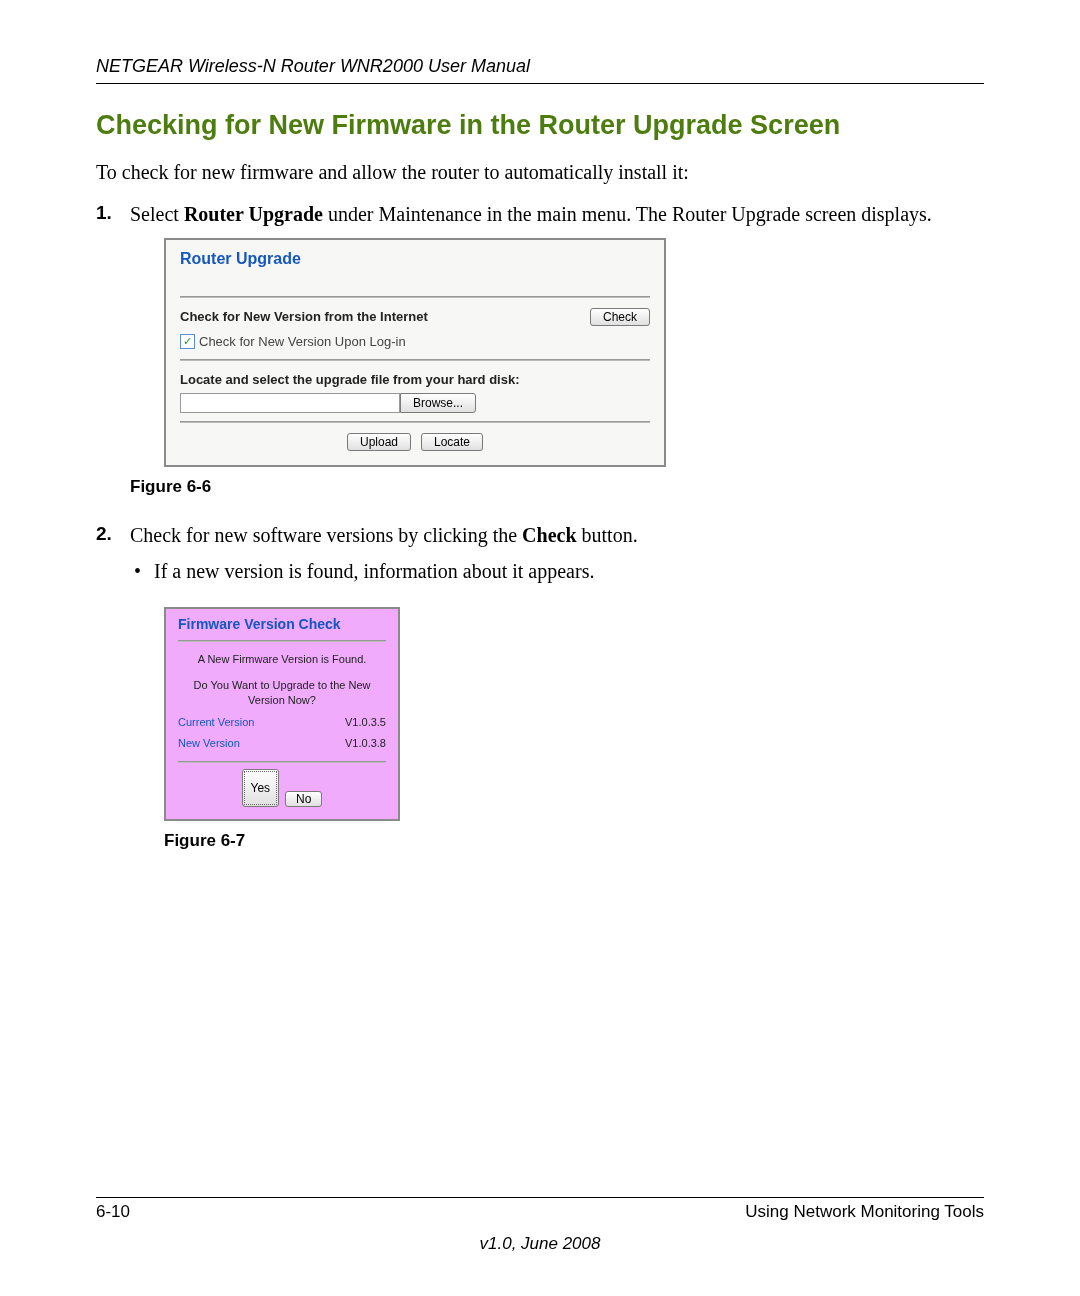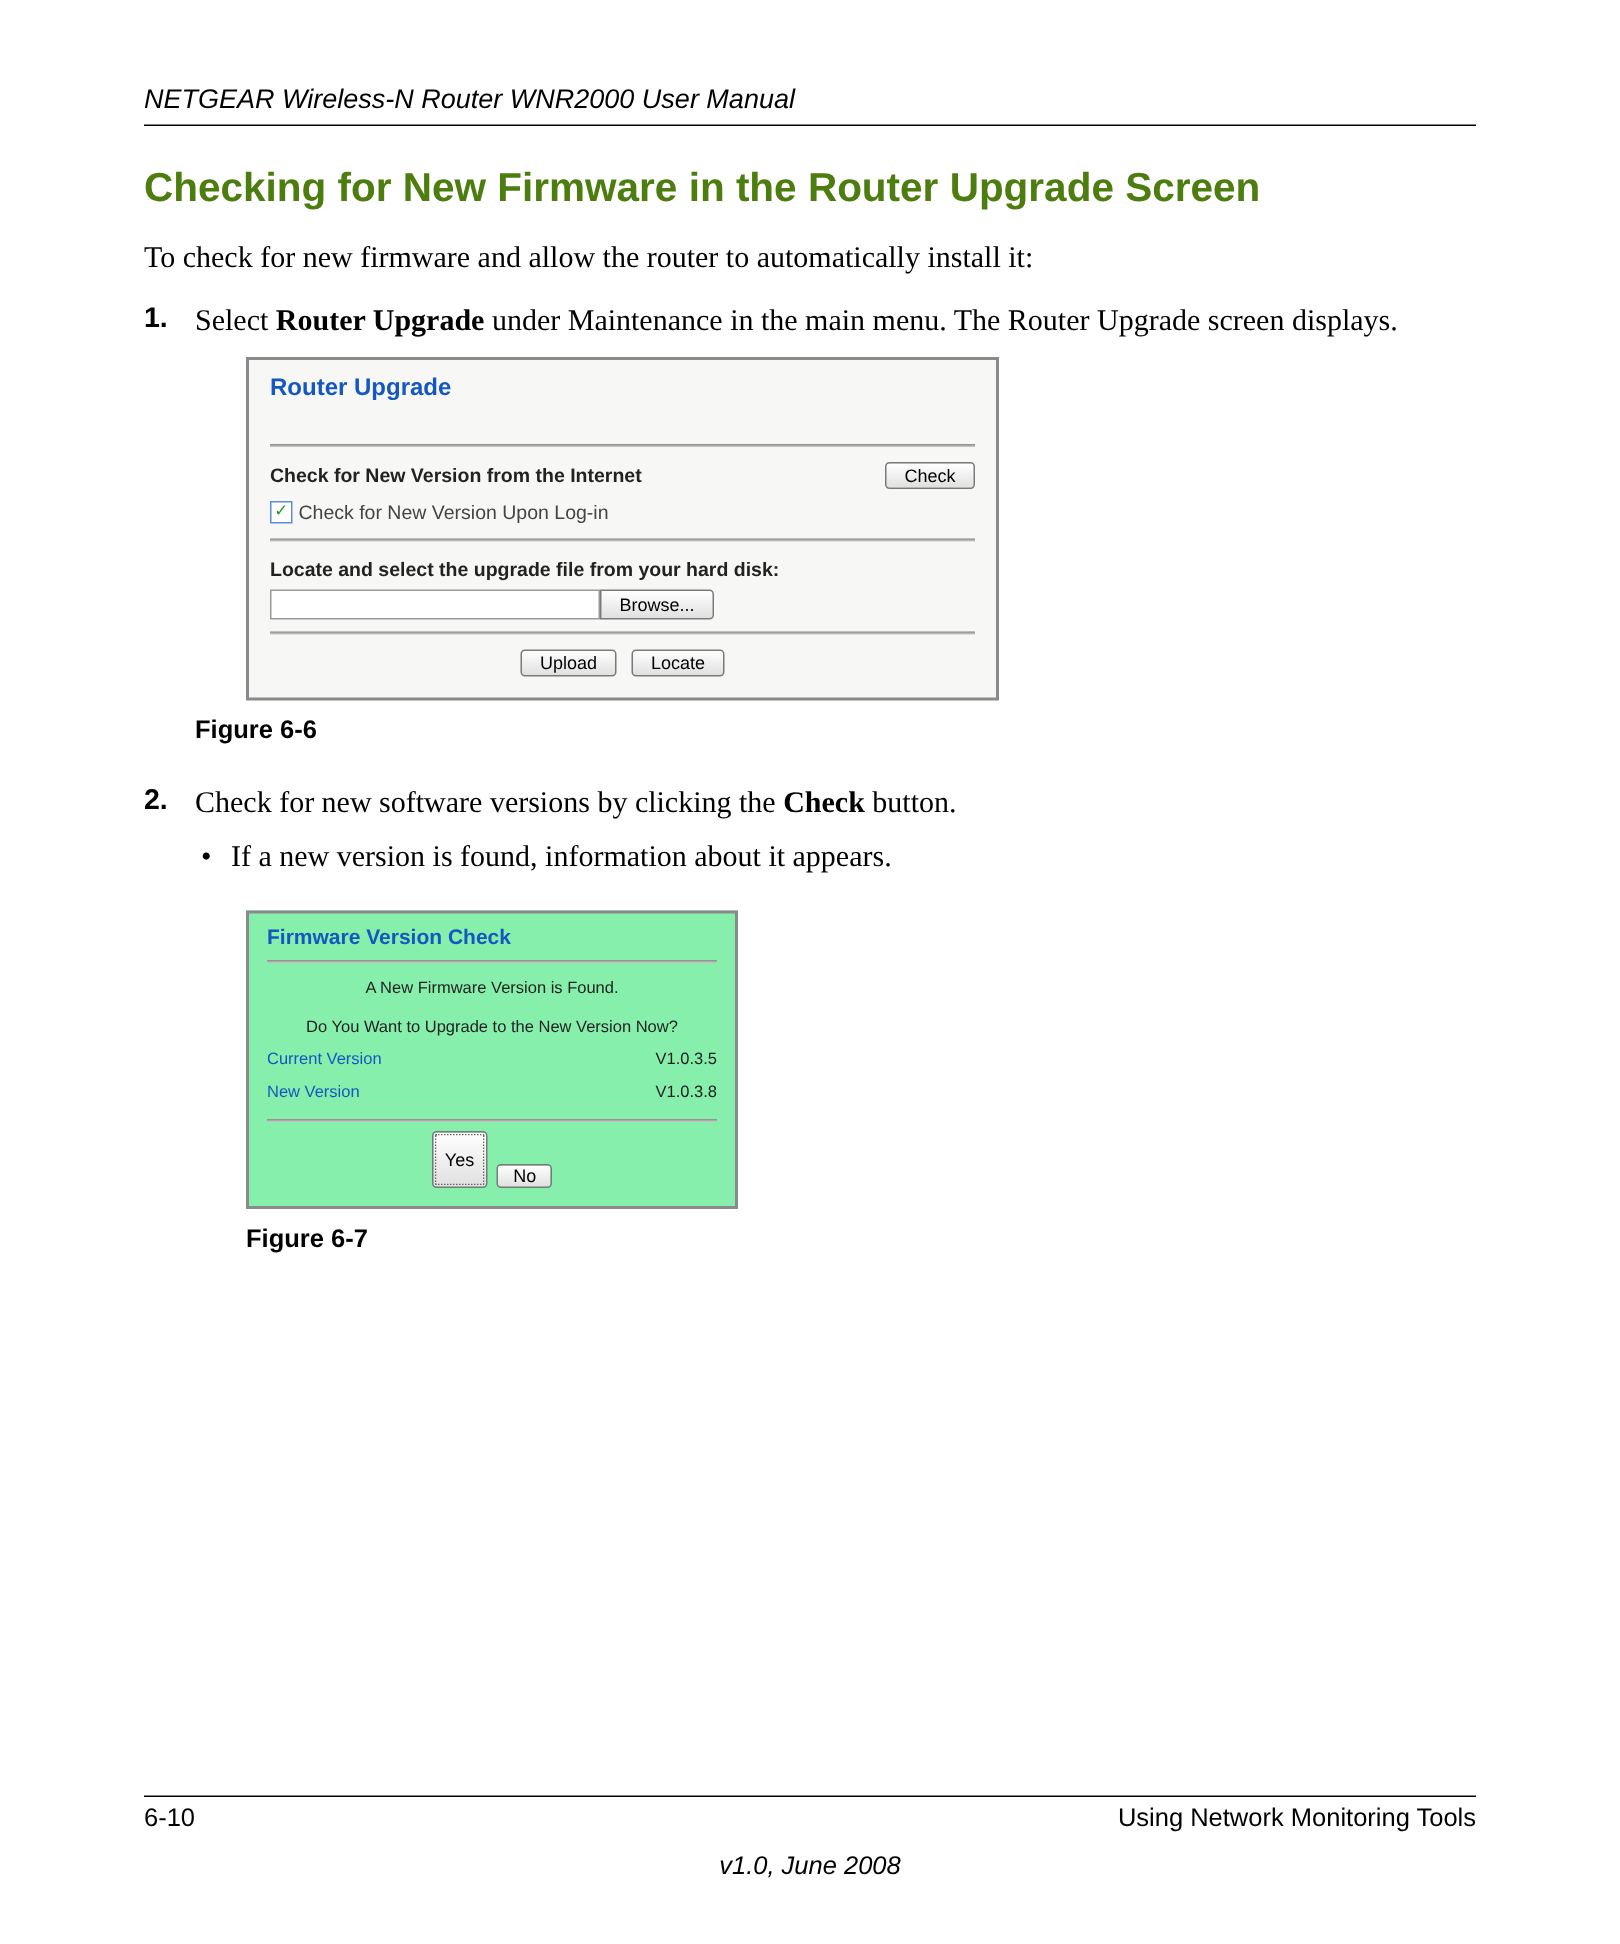--- a/index.html
+++ b/index.html
@@ -168,22 +168,22 @@
   }
   .btn-row {
     display: flex;
     justify-content: center;
     gap: 10px;
     margin-top: 4px;
   }
   
   .panel2 {
     border: 2px solid #8a8a8a;
-    background: #86efac;
-    width: 328px;
+    background: #f0abfc;
+    width: 236px;
     padding: 6px 12px 12px 12px;
     margin-left: 34px;
     font-family: Arial, Helvetica, sans-serif;
     box-sizing: border-box;
   }
   .panel2 .panel-title { font-size: 14px; }
   .small-text { font-size: 11px; color: #222; text-align: center; }
   .blue-label { color: #1557c0; font-size: 11px; }
   .ver-row { display: flex; justify-content: space-between; margin-top: 6px; }
   .panel2 .rule { margin: 14px 0 8px 0; }

